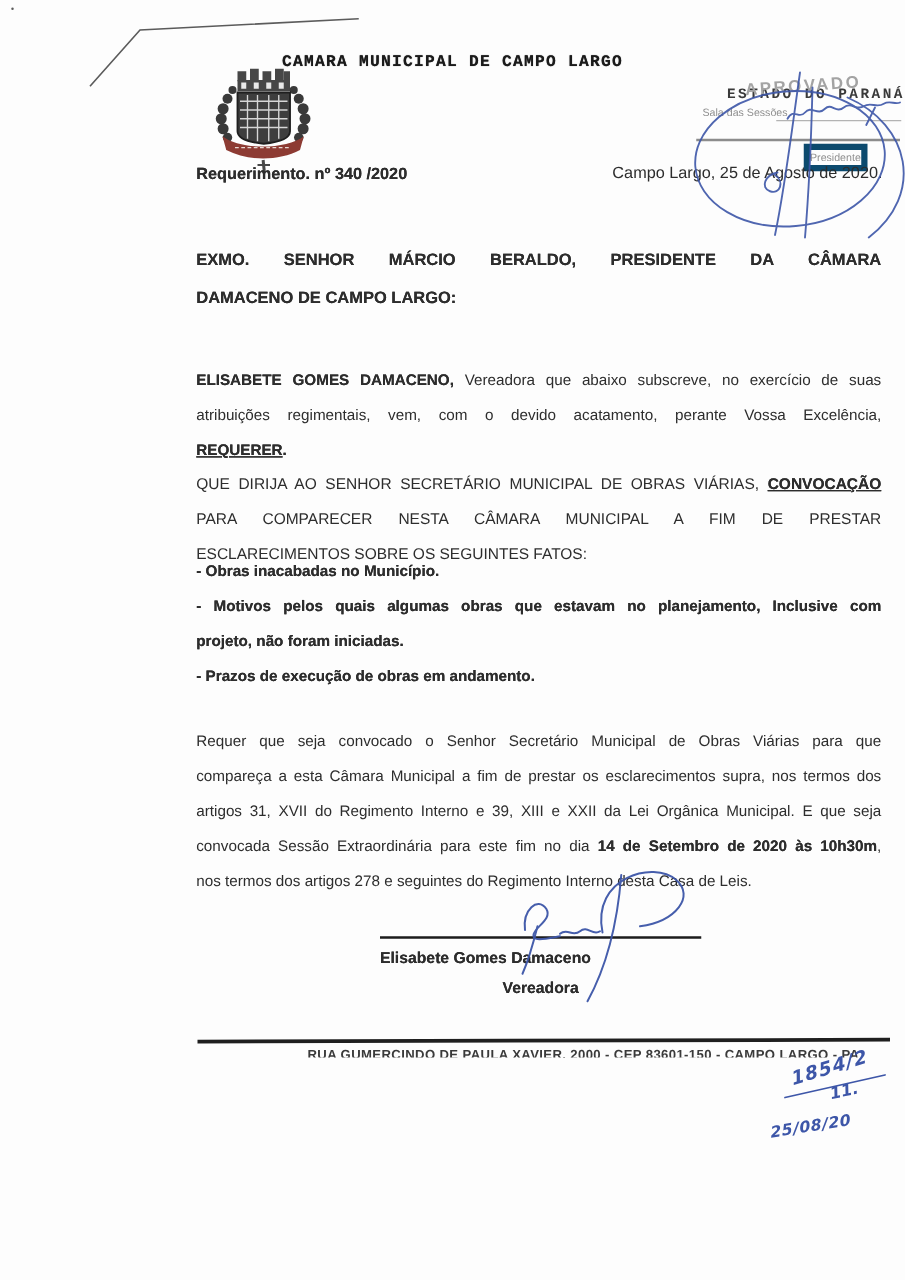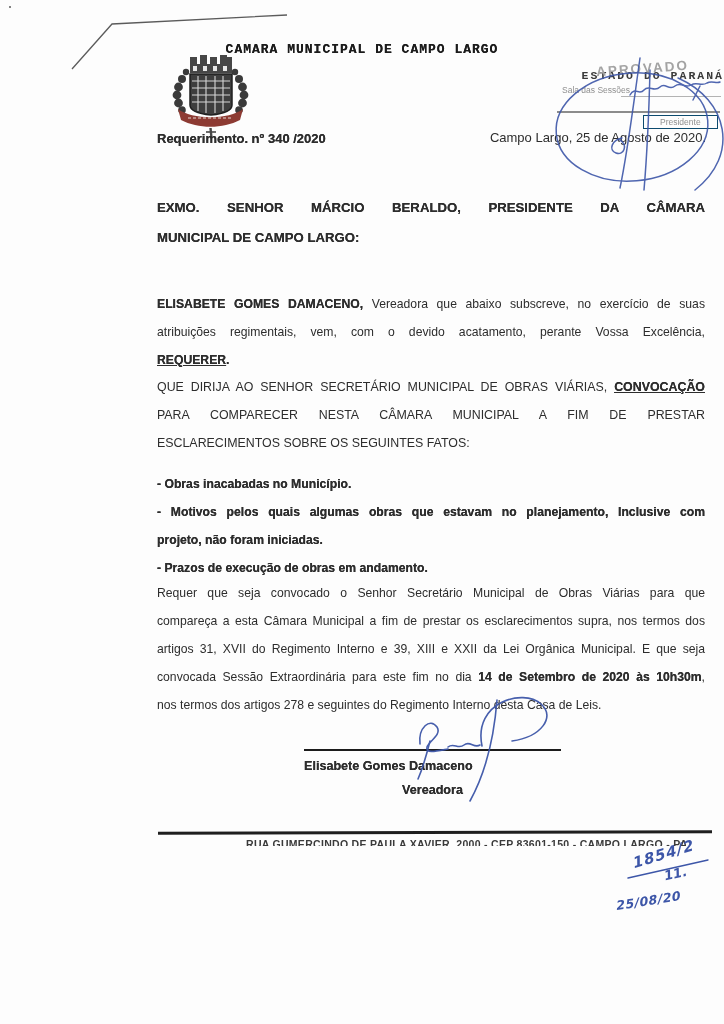--- a/index.html
+++ b/index.html
@@ -8,34 +8,34 @@
     overflow:hidden;font-family:"Liberation Sans",sans-serif;color:#2d2d2d;
     margin:0 auto;
   }
   .abs{position:absolute;}
   .typewriter{font-family:"Liberation Mono","DejaVu Sans Mono",monospace;font-weight:bold;color:#1b1b1b;}
   .doc-title{top:42px;left:0;width:100%;text-align:center;font-size:13px;letter-spacing:1px;text-shadow:0 0 .6px #222;}
   .doc-subtitle{top:69px;left:0;width:100%;text-align:right;font-size:11.5px;letter-spacing:2px;color:#3a3a3a;}
   .stamp-approved{top:61px;left:596px;font-size:13.5px;font-weight:bold;letter-spacing:2px;color:#a3a3a3;transform:rotate(-4deg);}
   .stamp-small{font-size:8.5px;color:#8f8f8f;}
   .stamp-sessions{top:85px;left:562px;}
-  .stamp-president{top:115px;left:643px;border:1px solid #0c4a6e;padding:1px 16px;background:rgba(255,255,255,.25);}
+  .stamp-president{top:115px;left:643px;border:5px solid #0c4a6e;padding:1px 0;background:rgba(255,255,255,.25);}
   .stamp-hline{top:111px;left:557px;width:163px;height:1.5px;background:#8c8c8c;}
   .stamp-hline2{top:96px;left:621px;width:100px;height:1px;background:#b3b3b3;}
   .req-number{top:131px;left:157px;font-size:13px;font-weight:bold;text-shadow:0 0 .5px #2d2d2d;}
   .date-line{top:130px;left:420px;width:286px;text-align:right;font-size:13px;}
   .body-block{left:157px;width:548px;font-size:12.2px;line-height:28px;}
   .body-block .line{text-align:justify;text-align-last:justify;white-space:normal;}
   .body-block .line.last{text-align-last:left;}
   .b{font-weight:bold;text-shadow:0 0 .5px #2d2d2d;}
   .bu{font-weight:bold;text-decoration:underline;text-shadow:0 0 .5px #2d2d2d;}
   .recipient{top:193px;line-height:30px;font-size:13.2px;}
   .p1{top:290px;}
   .p2{top:373px;font-size:12.4px;}
-  .bullets{top:470px;}
+  .bullets{top:443px;}
   .p3{top:579px;}
   .sig-line{top:749px;left:304px;width:257px;height:2px;background:#1c1c1c;}
   .sig-name{top:759px;left:304px;width:257px;font-size:12.6px;font-weight:bold;text-shadow:0 0 .5px #2d2d2d;}
   .sig-role{top:783px;left:304px;width:257px;text-align:center;font-size:12.6px;font-weight:bold;text-shadow:0 0 .5px #2d2d2d;}
   .footer-rule{top:831px;left:158px;width:554px;height:2.5px;background:#1f1f1f;transform:rotate(-.15deg);}
   .footer-clip{top:839px;left:246px;width:440px;height:7px;overflow:hidden;}
   .footer-clip span{display:block;font-size:10.5px;line-height:10px;font-weight:bold;color:#3a3a3a;white-space:nowrap;letter-spacing:.3px;}
   .hand{color:#3d56a8;font-family:"DejaVu Sans",sans-serif;font-style:italic;font-weight:600;}
   .hw-protocol{top:845px;left:632px;font-size:15px;transform:rotate(-17deg) skewX(-6deg);letter-spacing:1px;}
   .hw-denom{top:866px;left:664px;font-size:13px;transform:rotate(-12deg);}
@@ -102,21 +102,21 @@
   <div class="abs stamp-small stamp-sessions">Sala das Sessões</div>
   <div class="abs stamp-hline2"></div>
   <div class="abs stamp-hline"></div>
   <div class="abs stamp-small stamp-president">Presidente</div>
 
   <div class="abs req-number">Requerimento. nº 340 /2020</div>
   <div class="abs date-line">Campo Largo, 25 de Agosto de 2020.</div>
 
   <div class="abs body-block recipient b">
     <div class="line">EXMO. SENHOR MÁRCIO BERALDO, PRESIDENTE DA CÂMARA</div>
-    <div class="line last">MUNICIPAL DE CAMPO LARGO:</div>
+    <div class="line last">DAMACENO DE CAMPO LARGO:</div>
   </div>
 
   <div class="abs body-block p1">
     <div class="line"><span class="b">ELISABETE GOMES DAMACENO,</span><span> Vereadora que abaixo subscreve, no exercício de suas</span></div>
     <div class="line">atribuições regimentais, vem, com o devido acatamento, perante Vossa Excelência,</div>
     <div class="line last"><span class="bu">REQUERER</span><span class="b">.</span></div>
   </div>
 
   <div class="abs body-block p2">
     <div class="line"><span>QUE DIRIJA AO SENHOR SECRETÁRIO MUNICIPAL DE OBRAS VIÁRIAS, </span><span class="bu">CONVOCAÇÃO</span></div>

